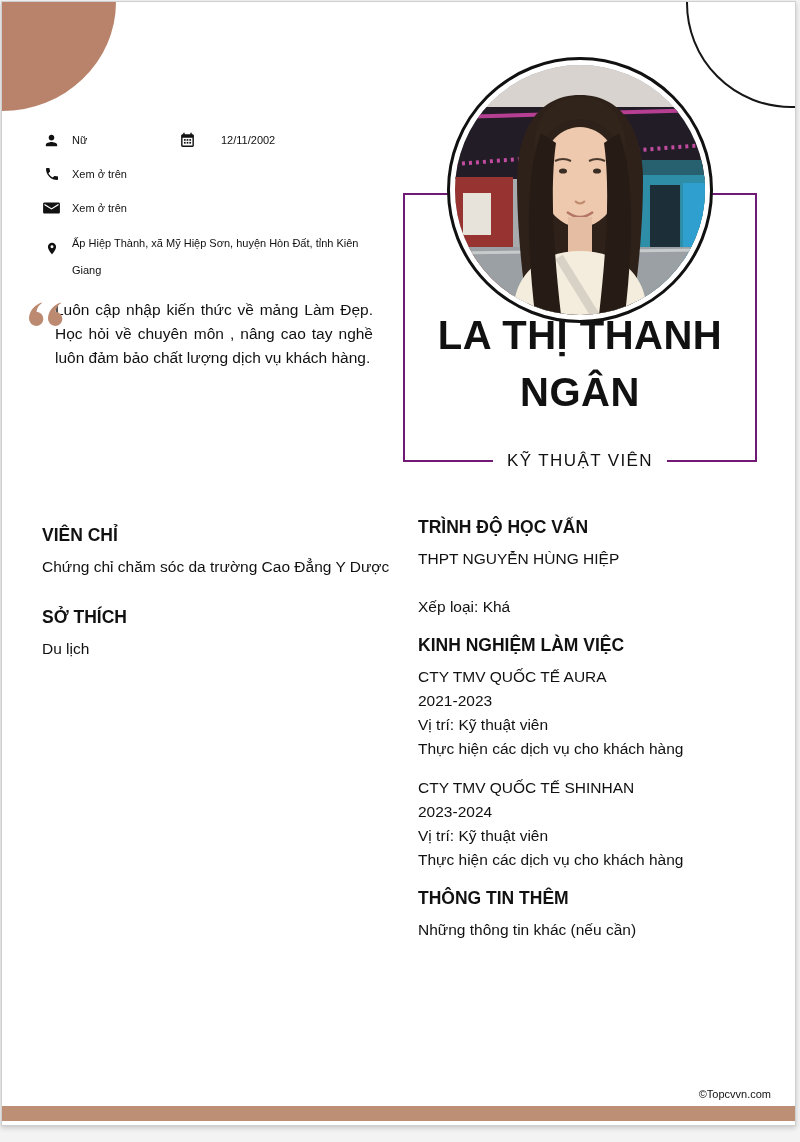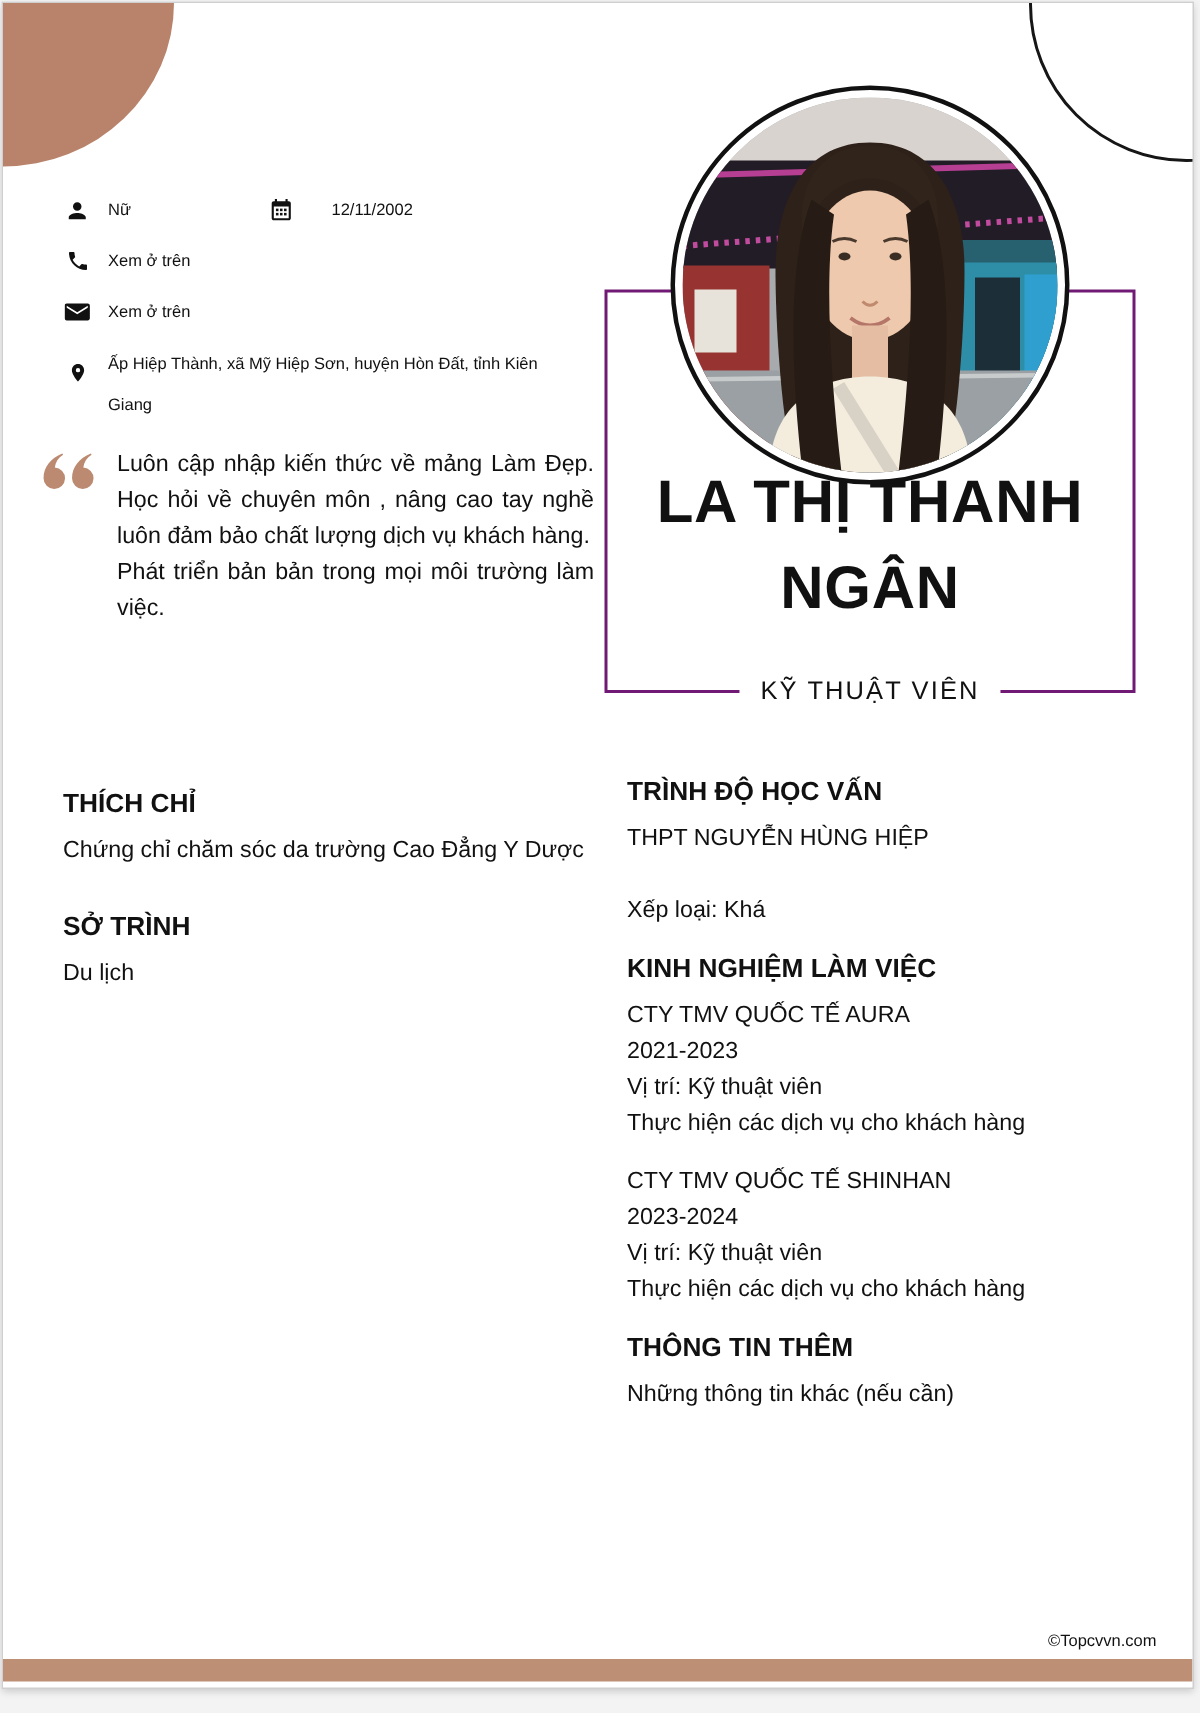--- a/index.html
+++ b/index.html
@@ -21,21 +21,21 @@
   .crow.r1{ top:0; } .crow.r2{ top:34px; } .crow.r3{ top:68px; }
   .crow.r4{ top:100px; align-items:flex-start; }
   .crow.r4 .cicon{ margin-top:9px; }
   .cicon { width:19px; display:flex; justify-content:center; flex:none; }
   .clabel { font-size:11px; line-height:20px; }
   .dob-group { position:absolute; left:136px; top:0; display:flex; align-items:center; gap:24px; }
   .addr { width:312px; line-height:27px; }
   
   .quote { position:absolute; left:24px; top:296px; width:358px; }
   .quote-icon-wrap { position:absolute; left:0; top:3px; }
-  .quote-text { margin-left:52px; width:318px; text-align:justify; font-size:15.5px; line-height:24px; }
+  .quote-text { margin-left:29px; width:318px; text-align:justify; font-size:15.5px; line-height:24px; }
   
   .photo { position:absolute; left:445px; top:55px; width:266px; height:266px;
     border:3px solid #111; border-radius:50%; background:#fff; padding:5px; z-index:5; }
   .photo svg { width:250px; height:250px; border-radius:50%; display:block; }
   .name-box { position:absolute; left:401px; top:191px; width:354px; height:269px;
     border:2px solid #701a75; z-index:3; text-align:center; }
   .name { padding:112px 8px 0; font-size:40px; font-weight:bold; line-height:57px; letter-spacing:.5px; }
   .role { position:absolute; left:50%; bottom:-11px; transform:translateX(-50%);
     background:#fff; padding:0 14px; font-size:17px; letter-spacing:1.4px; white-space:nowrap; line-height:21px; }
   
@@ -111,21 +111,20 @@
 
   <div class="quote">
     <span class="quote-icon-wrap">
       <svg width="38" height="27" viewBox="0 0 44 30" fill="#bb8a70">
         <path d="M18 1 C9 4.5 3.5 11.5 3.5 20 a8.3 8.3 0 1 0 8.7-8.3 C12.7 7.6 14.8 4.2 18.6 1.8 Z"></path>
         <path d="M40 1 C31 4.5 25.5 11.5 25.5 20 a8.3 8.3 0 1 0 8.7-8.3 C34.7 7.6 36.8 4.2 40.6 1.8 Z"></path>
       </svg>
     </span>
     <div class="quote-text">
       <p>Luôn cập nhập kiến thức về mảng Làm Đẹp. Học hỏi về chuyên môn , nâng cao tay nghề luôn đảm bảo chất lượng dịch vụ khách hàng.</p>
-      <p>Phát triển bản bản trong mọi môi trường làm việc.</p>
     </div>
   </div>
 
   <div class="name-box">
     <div class="name">LA THỊ THANH NGÂN</div>
     <div class="role">KỸ THUẬT VIÊN</div>
   </div>
 
   <div class="photo">
     <svg viewBox="0 0 250 250">
@@ -157,23 +156,23 @@
       <path d="M112,147 Q125,157 138,147" stroke="#b5766a" stroke-width="2.5" fill="none"></path>
       <rect x="113" y="152" width="24" height="36" fill="#e5bda2"></rect>
       <path d="M58,250 C58,210 85,186 125,186 C165,186 192,210 192,250 Z" fill="#f4edde"></path>
       <line x1="104" y1="192" x2="140" y2="250" stroke="#d8d2c6" stroke-width="9"></line>
       <path d="M86,68 C70,110 72,180 80,250 L106,250 C98,180 95,120 101,78 Z" fill="#271c15"></path>
       <path d="M164,68 C180,110 178,180 170,250 L144,250 C152,180 155,120 149,78 Z" fill="#271c15"></path>
     </svg>
   </div>
 
   <div class="left-col">
-    <h3 class="sec">THÍCH CHỈ</h3>
+    <h3 class="sec">VIÊN CHỈ</h3>
     <p class="justify">Chứng chỉ chăm sóc da trường Cao Đẳng Y Dược</p>
-    <h3 class="sec mt2">SỞ TRÌNH</h3>
+    <h3 class="sec mt2">SỞ THÍCH</h3>
     <p>Du lịch</p>
   </div>
 
   <div class="right-col">
     <h3 class="sec">TRÌNH ĐỘ HỌC VẤN</h3>
     <div class="rline">THPT NGUYỄN HÙNG HIỆP</div>
     <div class="rline"></div>
     <div class="rline">Xếp loại: Khá</div>
 
     <h3 class="sec mt">KINH NGHIỆM LÀM VIỆC</h3>

